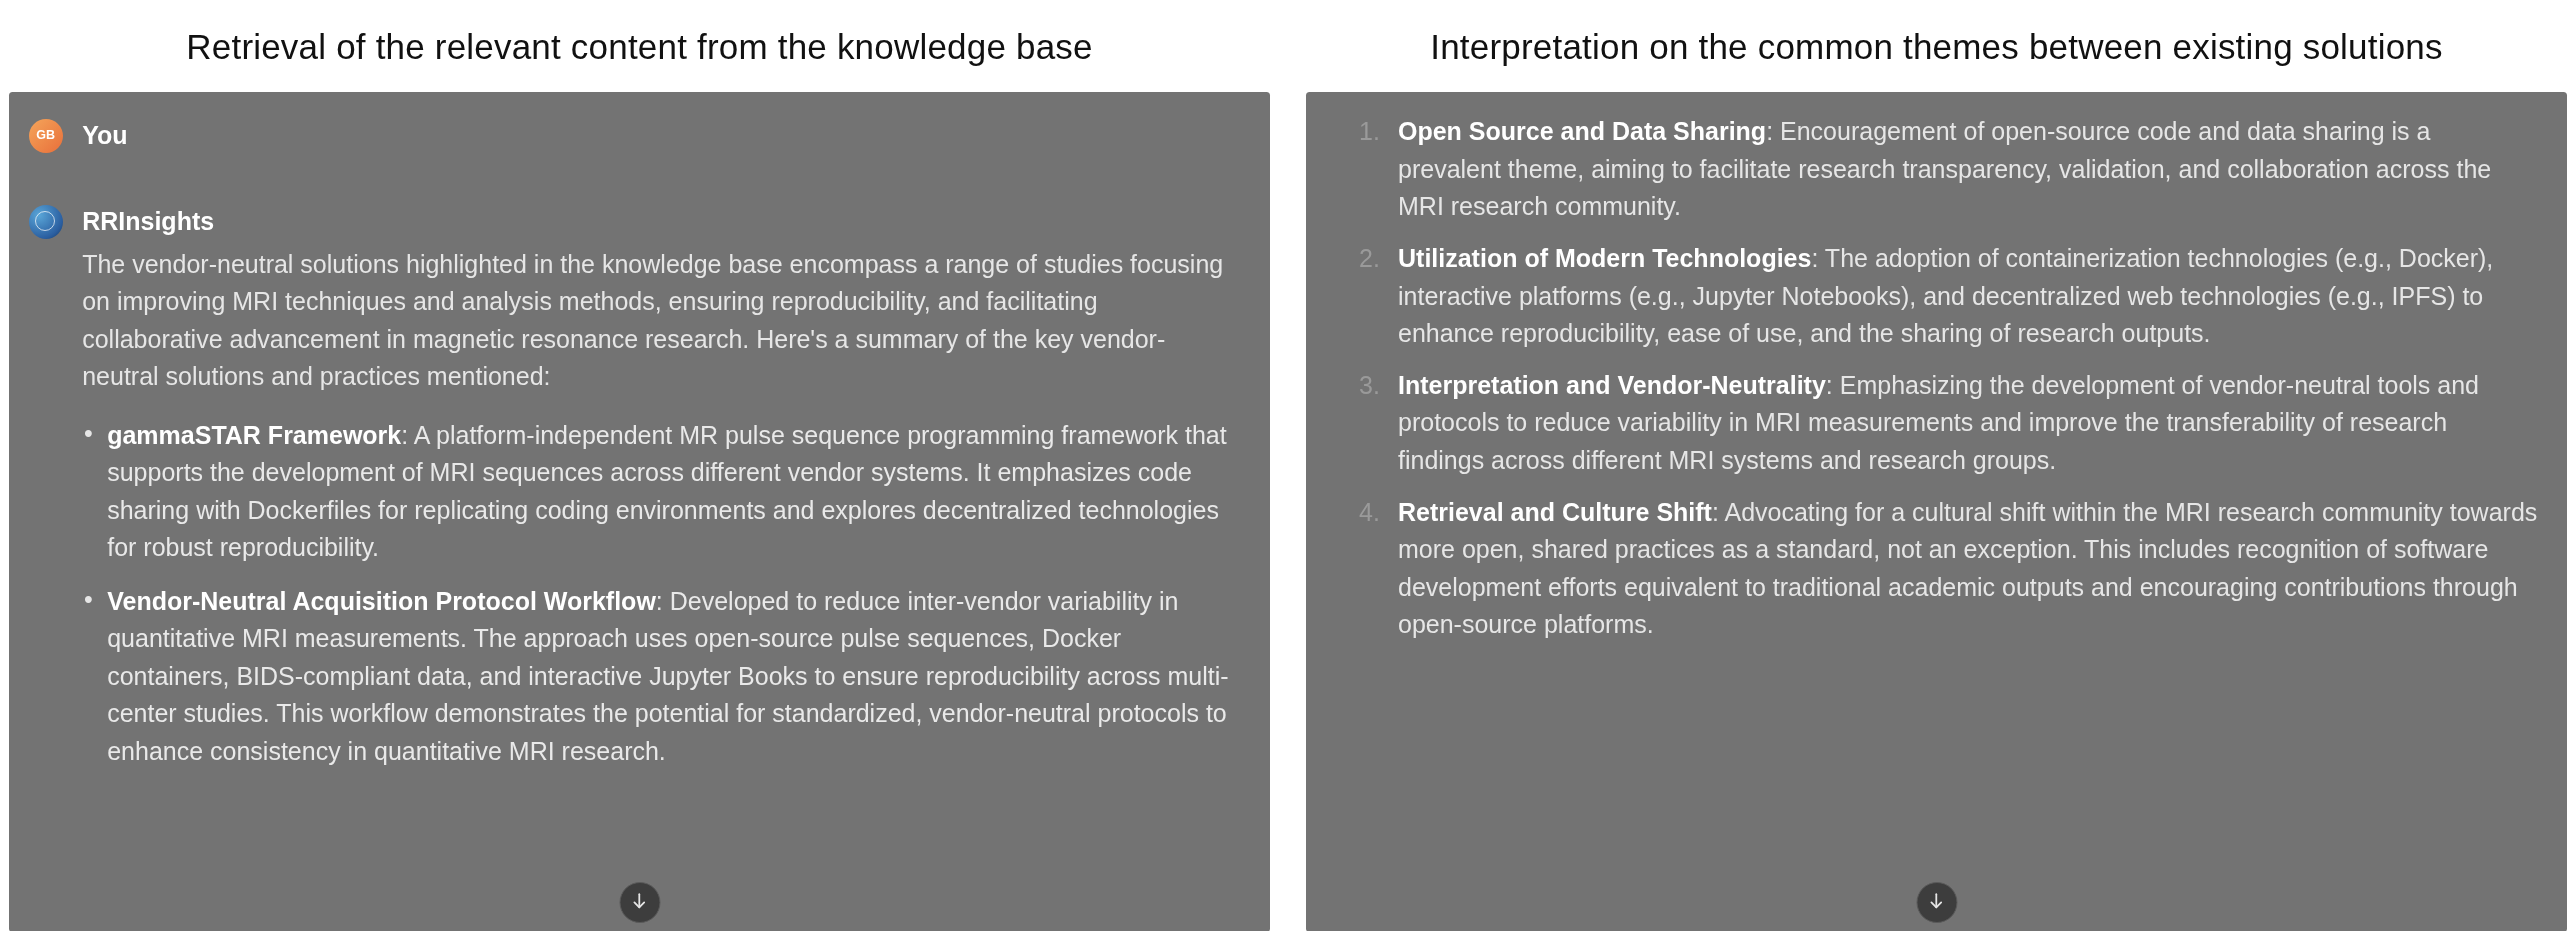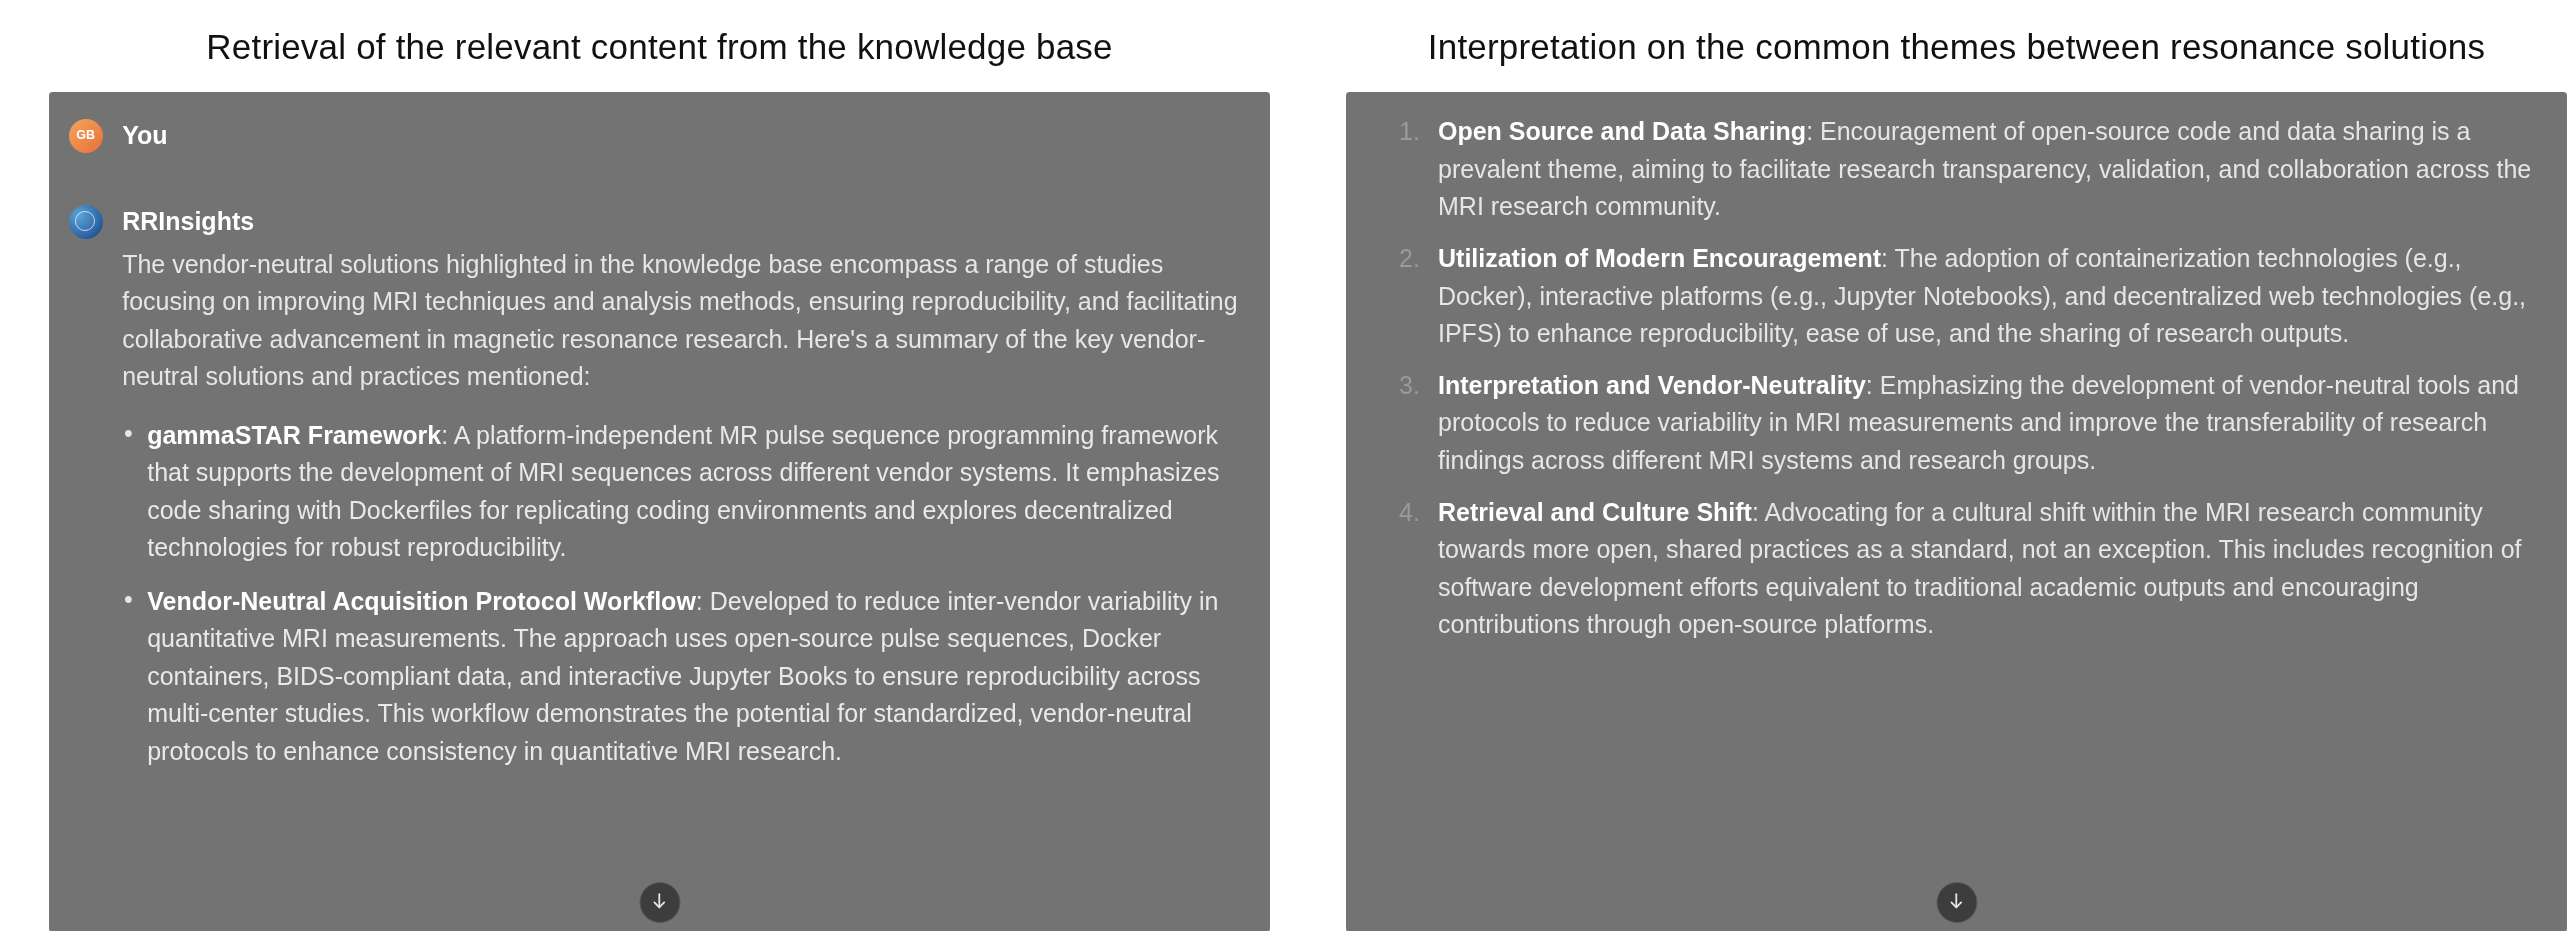--- a/index.html
+++ b/index.html
@@ -14,21 +14,20 @@
     display: flex;
     gap: 36px;
     padding: 9px 9px 0 9px;
     height: 100%;
   }
   .column {
     flex: 1;
     display: flex;
     flex-direction: column;
     min-width: 0;
-    margin-left: 40px;
   }
   .col-title {
     font-size: 35px;
     font-weight: 400;
     color: #111;
     text-align: center;
     padding: 18px 0 25px 0;
     letter-spacing: 0.2px;
   }
   .chat-panel {
@@ -191,30 +190,30 @@
               <line x1="12" y1="4" x2="12" y2="20"></line>
               <polyline points="6 14 12 20 18 14"></polyline>
             </svg>
         </span>
       </div>
 
     </div>
   </div>
 
   <div class="column">
-    <div class="col-title">Interpretation on the common themes between resonance solutions</div>
+    <div class="col-title">Interpretation on the common themes between existing solutions</div>
     <div class="chat-panel right-panel">
 
 
       <ol class="themes">
         <li>
           <span class="bold">Open Source and Data Sharing</span><span>: Encouragement of open-source code and data sharing is a prevalent theme, aiming to facilitate research transparency, validation, and collaboration across the MRI research community.</span>
         </li>
         <li>
-          <span class="bold">Utilization of Modern Encouragement</span><span>: The adoption of containerization technologies (e.g., Docker), interactive platforms (e.g., Jupyter Notebooks), and decentralized web technologies (e.g., IPFS) to enhance reproducibility, ease of use, and the sharing of research outputs.</span>
+          <span class="bold">Utilization of Modern Technologies</span><span>: The adoption of containerization technologies (e.g., Docker), interactive platforms (e.g., Jupyter Notebooks), and decentralized web technologies (e.g., IPFS) to enhance reproducibility, ease of use, and the sharing of research outputs.</span>
         </li>
         <li>
           <span class="bold">Interpretation and Vendor-Neutrality</span><span>: Emphasizing the development of vendor-neutral tools and protocols to reduce variability in MRI measurements and improve the transferability of research findings across different MRI systems and research groups.</span>
         </li>
         <li>
           <span class="bold">Retrieval and Culture Shift</span><span>: Advocating for a cultural shift within the MRI research community towards more open, shared practices as a standard, not an exception. This includes recognition of software development efforts equivalent to traditional academic outputs and encouraging contributions through open-source platforms.</span>
         </li>
       </ol>
 
       <div class="scroll-fab">

